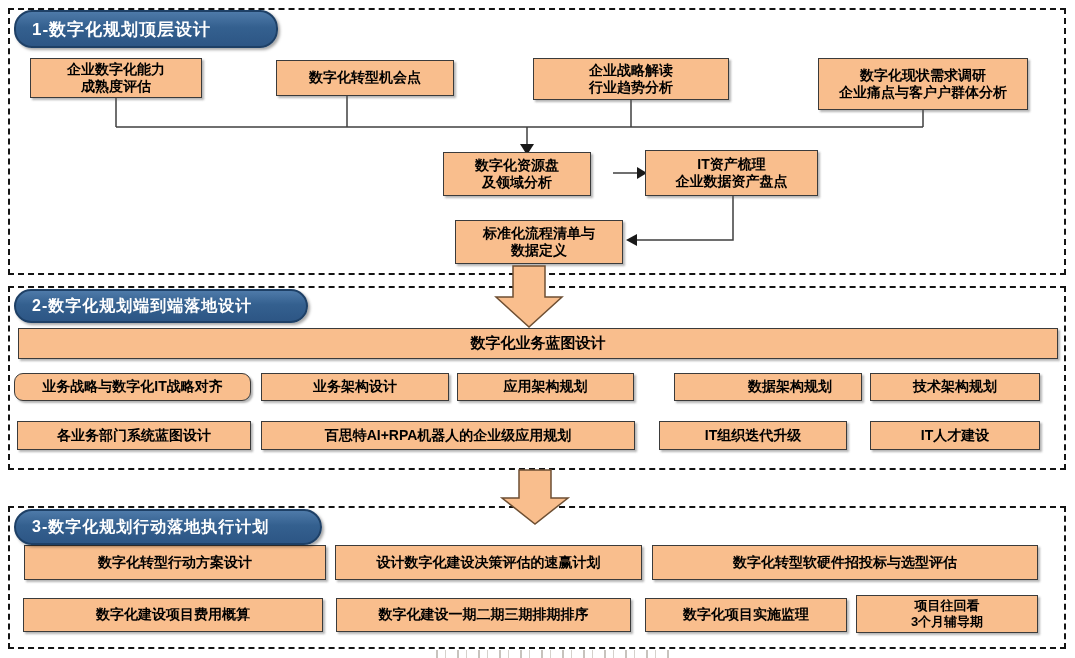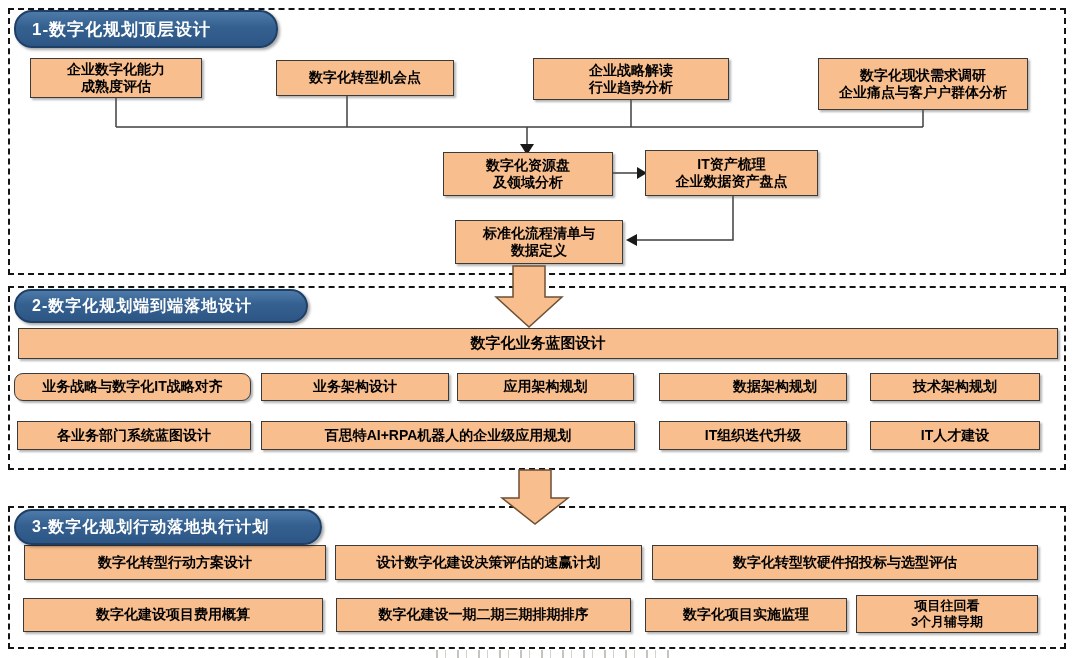--- a/index.html
+++ b/index.html
@@ -68,33 +68,33 @@
   <div class="badge" style="left:14px;top:509px;width:308px;height:36px;font-size:16px;">3-数字化规划行动落地执行计划</div>
 
   <div class="obox" style="left:30px;top:58px;width:172px;height:40px;">企业数字化能力
 成熟度评估</div>
   <div class="obox" style="left:257px;top:60px;width:178px;height:36px;margin-left:19px;">数字化转型机会点</div>
   <div class="obox" style="left:533px;top:58px;width:196px;height:42px;">企业战略解读
 行业趋势分析</div>
   <div class="obox" style="left:818px;top:58px;width:210px;height:52px;">数字化现状需求调研
 企业痛点与客户户群体分析</div>
 
-  <div class="obox" style="left:443px;top:152px;width:170px;height:44px;">数字化资源盘
+  <div class="obox" style="left:443px;top:152px;width:148px;height:44px;">数字化资源盘
 及领域分析</div>
   <div class="obox" style="left:645px;top:150px;width:173px;height:46px;">IT资产梳理
 企业数据资产盘点</div>
   <div class="obox" style="left:455px;top:220px;width:168px;height:44px;">标准化流程清单与
 数据定义</div>
 
   <div class="obox" style="left:18px;top:328px;width:1040px;height:31px;font-size:15px;">数字化业务蓝图设计</div>
 
   <div class="obox" style="left:14px;top:373px;width:237px;height:28px;border-radius:9px;">业务战略与数字化IT战略对齐</div>
   <div class="obox" style="left:261px;top:373px;width:188px;height:28px;">业务架构设计</div>
   <div class="obox" style="left:457px;top:373px;width:177px;height:28px;">应用架构规划</div>
-  <div class="obox" style="left:659px;top:373px;width:188px;height:28px;padding-left:48px;">数据架构规划</div>
+  <div class="obox" style="left:674px;top:373px;width:188px;height:28px;padding-left:48px;">数据架构规划</div>
   <div class="obox" style="left:870px;top:373px;width:170px;height:28px;">技术架构规划</div>
 
   <div class="obox" style="left:17px;top:421px;width:234px;height:29px;">各业务部门系统蓝图设计</div>
   <div class="obox" style="left:261px;top:421px;width:374px;height:29px;">百思特AI+RPA机器人的企业级应用规划</div>
   <div class="obox" style="left:659px;top:421px;width:188px;height:29px;">IT组织迭代升级</div>
   <div class="obox" style="left:870px;top:421px;width:170px;height:29px;">IT人才建设</div>
 
   <div class="obox" style="left:24px;top:545px;width:302px;height:35px;">数字化转型行动方案设计</div>
   <div class="obox" style="left:335px;top:545px;width:307px;height:35px;">设计数字化建设决策评估的速赢计划</div>
   <div class="obox" style="left:652px;top:545px;width:386px;height:35px;">数字化转型软硬件招投标与选型评估</div>

